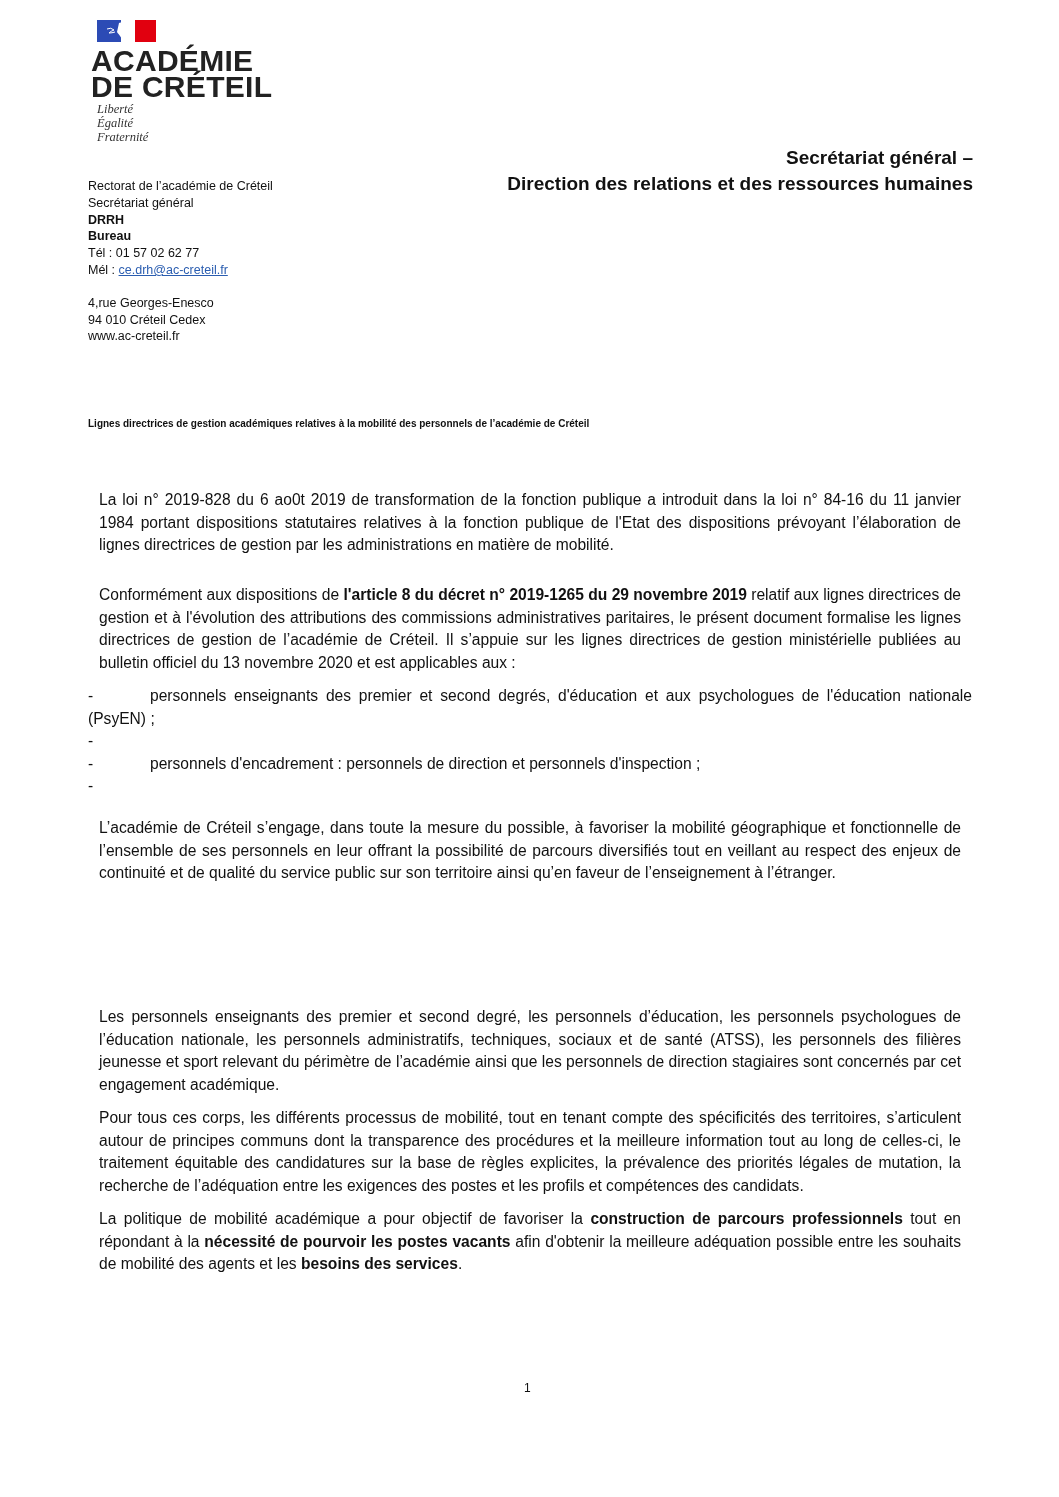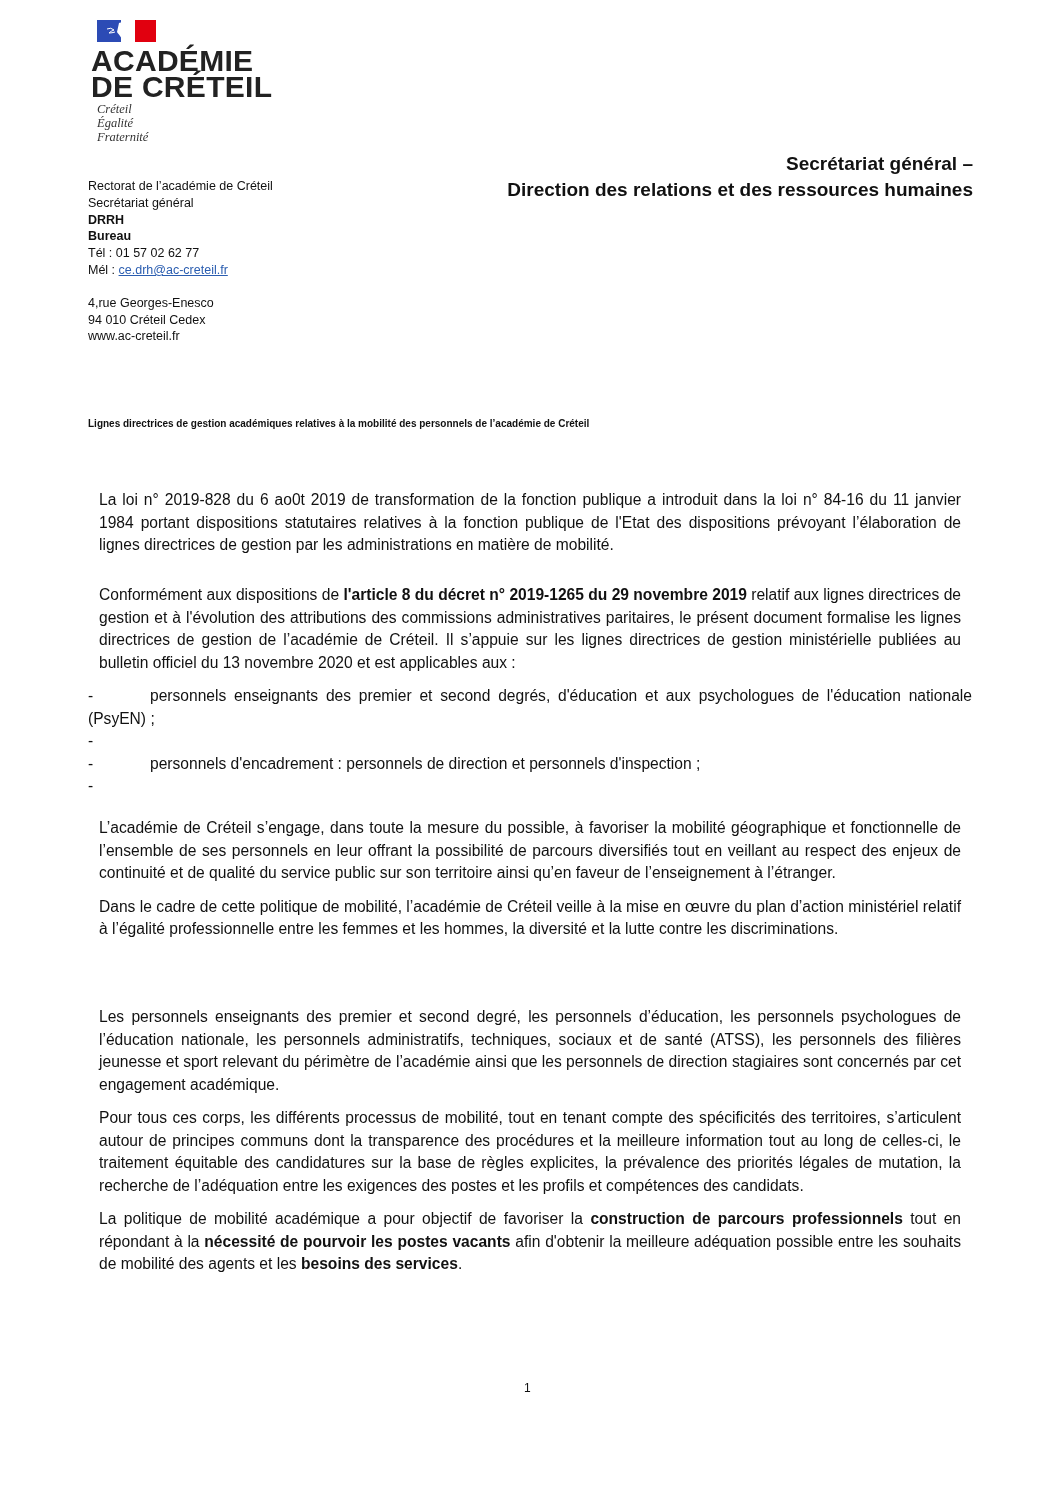--- a/index.html
+++ b/index.html
@@ -6,21 +6,21 @@
   body { width:1059px; height:1497px; position:relative; overflow:hidden;
          font-family:"Liberation Sans", sans-serif; color:#111; }
   .abs { position:absolute; }
   
   .flag { left:97px; top:20px; width:59px; height:22px; }
   .logo-line { left:91px; font-family:Liberation Sans, sans-serif; font-weight:bold; color:#222;
                font-size:30px; letter-spacing:0.3px; line-height:26px; }
   .motto { left:97px; font-family:"Liberation Serif", serif; font-style:italic; font-size:12.5px;
            color:#333; line-height:14px; }
   
-  .hdr-right { right:86px; text-align:right; font-weight:bold; font-size:19px; line-height:26px;margin-top:6px; }
+  .hdr-right { right:86px; text-align:right; font-weight:bold; font-size:19px; line-height:26px; }
   
   .addr { left:88px; top:178px; font-size:12.5px; line-height:16.8px; }
   .addr .b { font-weight:bold; }
   .addr a { color:#2a5db0; text-decoration:underline; }
   .addr .gap { height:16px; }
   
   .doc-title { left:88px; width:884px; top:414px; text-align:left; font-weight:bold;
                font-size:10px; line-height:19px; }
   
   .body { left:88px; width:884px; font-size:15.6px; line-height:22.5px; text-align:justify; }
@@ -35,21 +35,21 @@
 
 <svg class="abs flag" viewBox="0 0 59 22">
   <rect x="0" y="0" width="24" height="22" fill="#2c4bb5"></rect>
   <rect x="24" y="0" width="14" height="22" fill="#ffffff"></rect>
   <rect x="38" y="0" width="21" height="22" fill="#e1000f"></rect>
   <path d="M22 3 C30 1 36 6 34 12 C33 16 36 18 33 22 L24 22 C26 18 22 15 20 12 Z" fill="#ffffff"></path>
   <path d="M10 9 q4 -2 7 1 q-3 1 -5 3 q3 0 6 -1" stroke="#ffffff" stroke-width="1" fill="none"></path>
 </svg>
 <div class="abs logo-line" style="top:48px;">ACADÉMIE</div>
 <div class="abs logo-line" style="top:74px;">DE CRÉTEIL</div>
-<div class="abs motto" style="top:102px;">Créteil</div>
+<div class="abs motto" style="top:102px;">Liberté</div>
 <div class="abs motto" style="top:116px;">Égalité</div>
 <div class="abs motto" style="top:130px;">Fraternité</div>
 
 <div class="abs hdr-right" style="top:145px;">Secrétariat général –</div>
 <div class="abs hdr-right" style="top:171px;">Direction des relations et des ressources humaines</div>
 
 <div class="abs addr">
   <div>Rectorat de l’académie de Créteil</div>
   <div>Secrétariat général</div>
   <div class="b">DRRH</div>
@@ -80,21 +80,20 @@
     <span class="dash">-</span>
       <span>personnels d'encadrement : personnels de direction et personnels d'inspection ;</span>
   </div>
   <div class="bullet">
     <span class="dash">-</span>
   </div>
 </div>
 
 <div class="abs body" style="top:806px;">
   <p>L’académie de Créteil s’engage, dans toute la mesure du possible, à favoriser la mobilité géographique et fonctionnelle de l’ensemble de ses personnels en leur offrant la possibilité de parcours diversifiés tout en veillant au respect des enjeux de continuité et de qualité du service public sur son territoire ainsi qu’en faveur de l’enseignement à l’étranger.</p>
-  <p>Dans le cadre de cette politique de mobilité, l’académie de Créteil veille à la mise en œuvre du plan d’action ministériel relatif à l’égalité professionnelle entre les femmes et les hommes, la diversité et la lutte contre les discriminations.</p>
 </div>
 
 <div class="abs body" style="top:995px;">
   <p>Les personnels enseignants des premier et second degré, les personnels d’éducation, les personnels psychologues de l’éducation nationale, les personnels administratifs, techniques, sociaux et de santé (ATSS), les personnels des filières jeunesse et sport relevant du périmètre de l’académie ainsi que les personnels de direction stagiaires sont concernés par cet engagement académique.</p>
   <p>Pour tous ces corps, les différents processus de mobilité, tout en tenant compte des spécificités des territoires, s’articulent autour de principes communs dont la transparence des procédures et la meilleure information tout au long de celles-ci, le traitement équitable des candidatures sur la base de règles explicites, la prévalence des priorités légales de mutation, la recherche de l’adéquation entre les exigences des postes et les profils et compétences des candidats.</p>
   <p><span>La politique de mobilité académique a pour objectif de favoriser la </span><b>construction de parcours professionnels</b><span> tout en répondant à la </span><b>nécessité de pourvoir les postes vacants</b><span> afin d'obtenir la meilleure adéquation possible entre les souhaits de mobilité des agents et les </span><b>besoins des services</b><span>.</span></p>
 </div>
 
 <div class="abs page-num">1</div>
 

